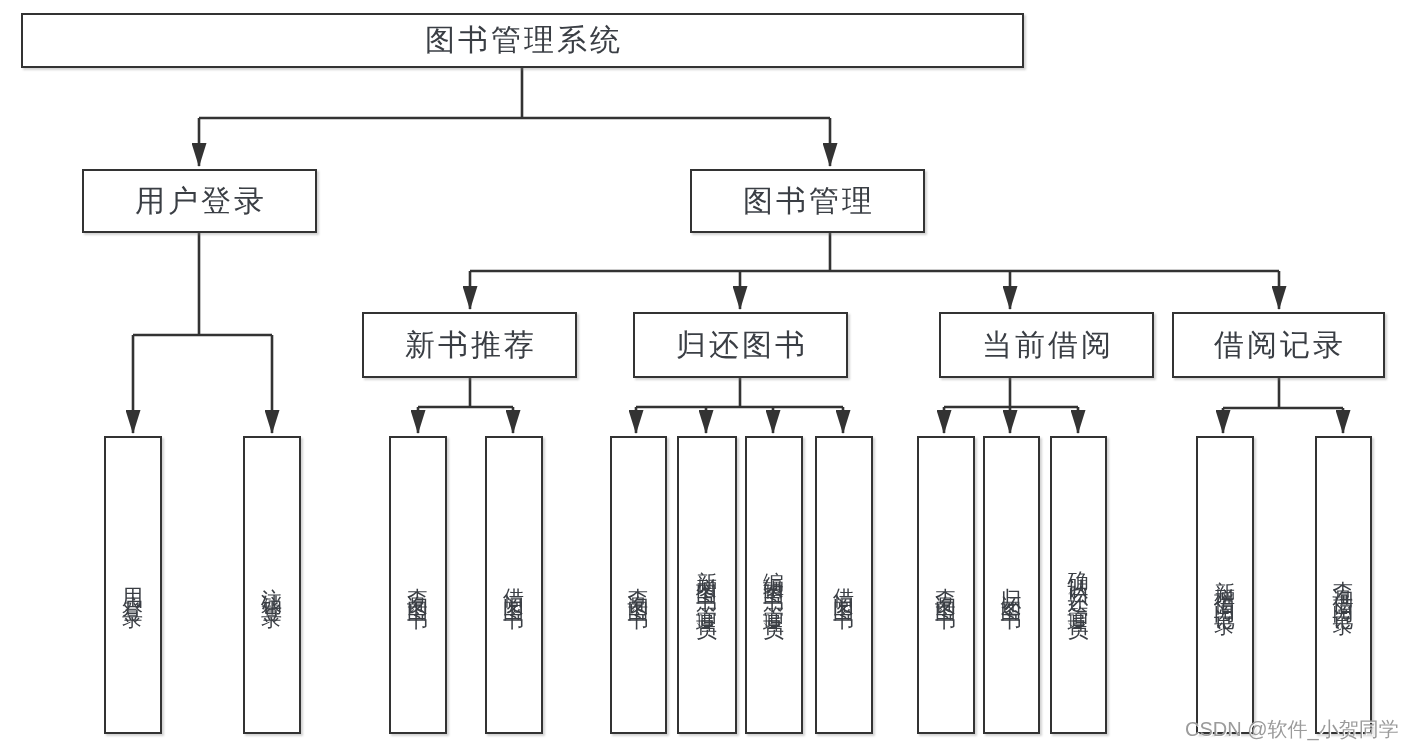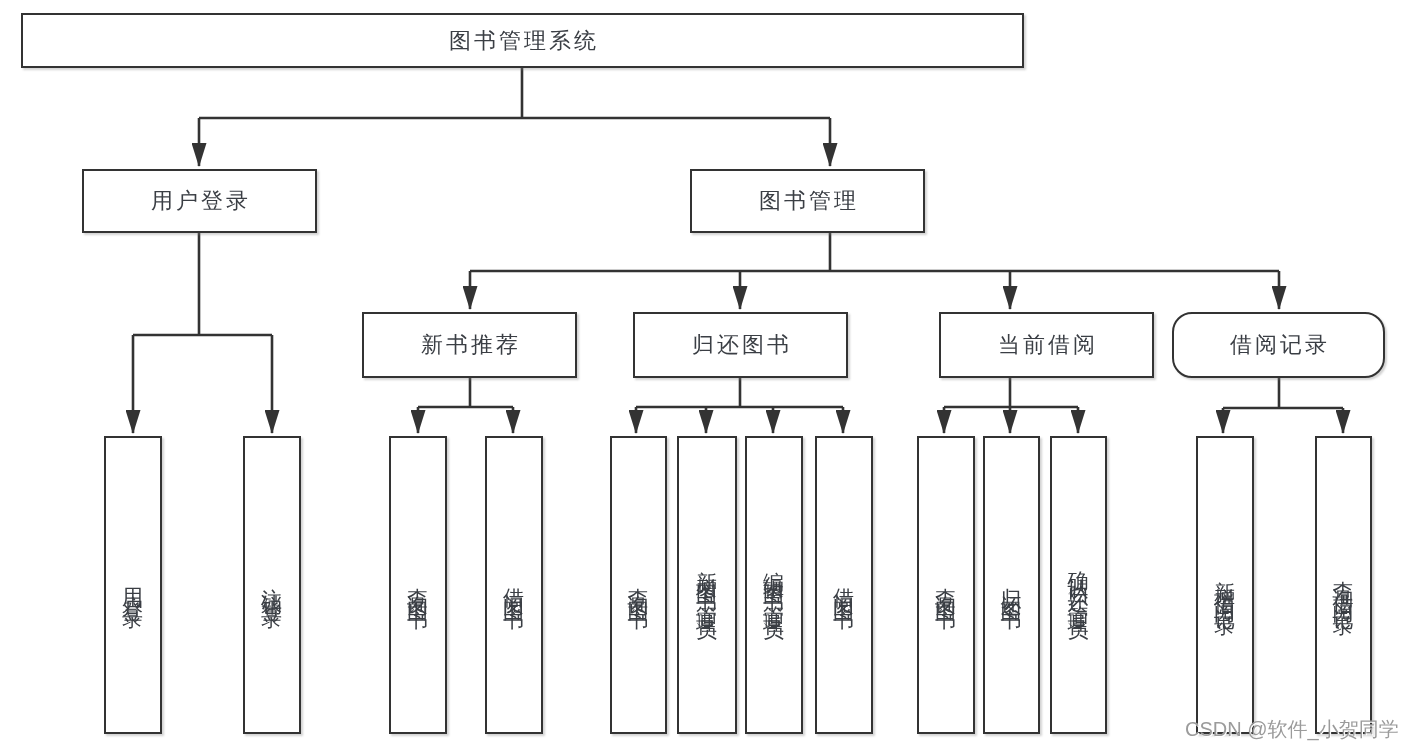--- a/index.html
+++ b/index.html
@@ -27,21 +27,21 @@
     border: 2.5px solid #333333;
     box-sizing: border-box;
     display: flex;
     align-items: center;
     justify-content: center;
     color: #3a3e44;
     z-index: 2;
     box-shadow: 2px 2px 2px rgba(130,130,130,0.35);
   }
   .hbox {
-    font-size: 22px;
+    font-size: 30px;
     letter-spacing: 3px;
     white-space: nowrap;
     font-family: Liberation Mono, monospace;
   }
   .hbox span { transform: translateX(1.5px); }
   .root {
     left: 21px; top: 13px; width: 1003px; height: 55px;
   }
   .lvl2 { top: 169px; height: 64px; width: 235px; }
   .lvl3 { top: 312px; height: 66px; width: 215px; }
@@ -129,21 +129,21 @@
 
   <div class="node hbox lvl3" style="left:362px;">
     <span>新书推荐</span>
   </div>
   <div class="node hbox lvl3" style="left:633px;">
     <span>归还图书</span>
   </div>
   <div class="node hbox lvl3" style="left:939px;">
     <span>当前借阅</span>
   </div>
-  <div class="node hbox lvl3" style="left:1172px;width:213px;border-radius:20px;">
+  <div class="node hbox lvl3" style="left:1172px;width:213px;">
     <span>借阅记录</span>
   </div>
 
   <div class="node vbox" style="left:104px;width:58px;">
     <span>用户登录</span>
   </div>
   <div class="node vbox" style="left:243px;width:58px;">
     <span>注销登录</span>
   </div>
 

